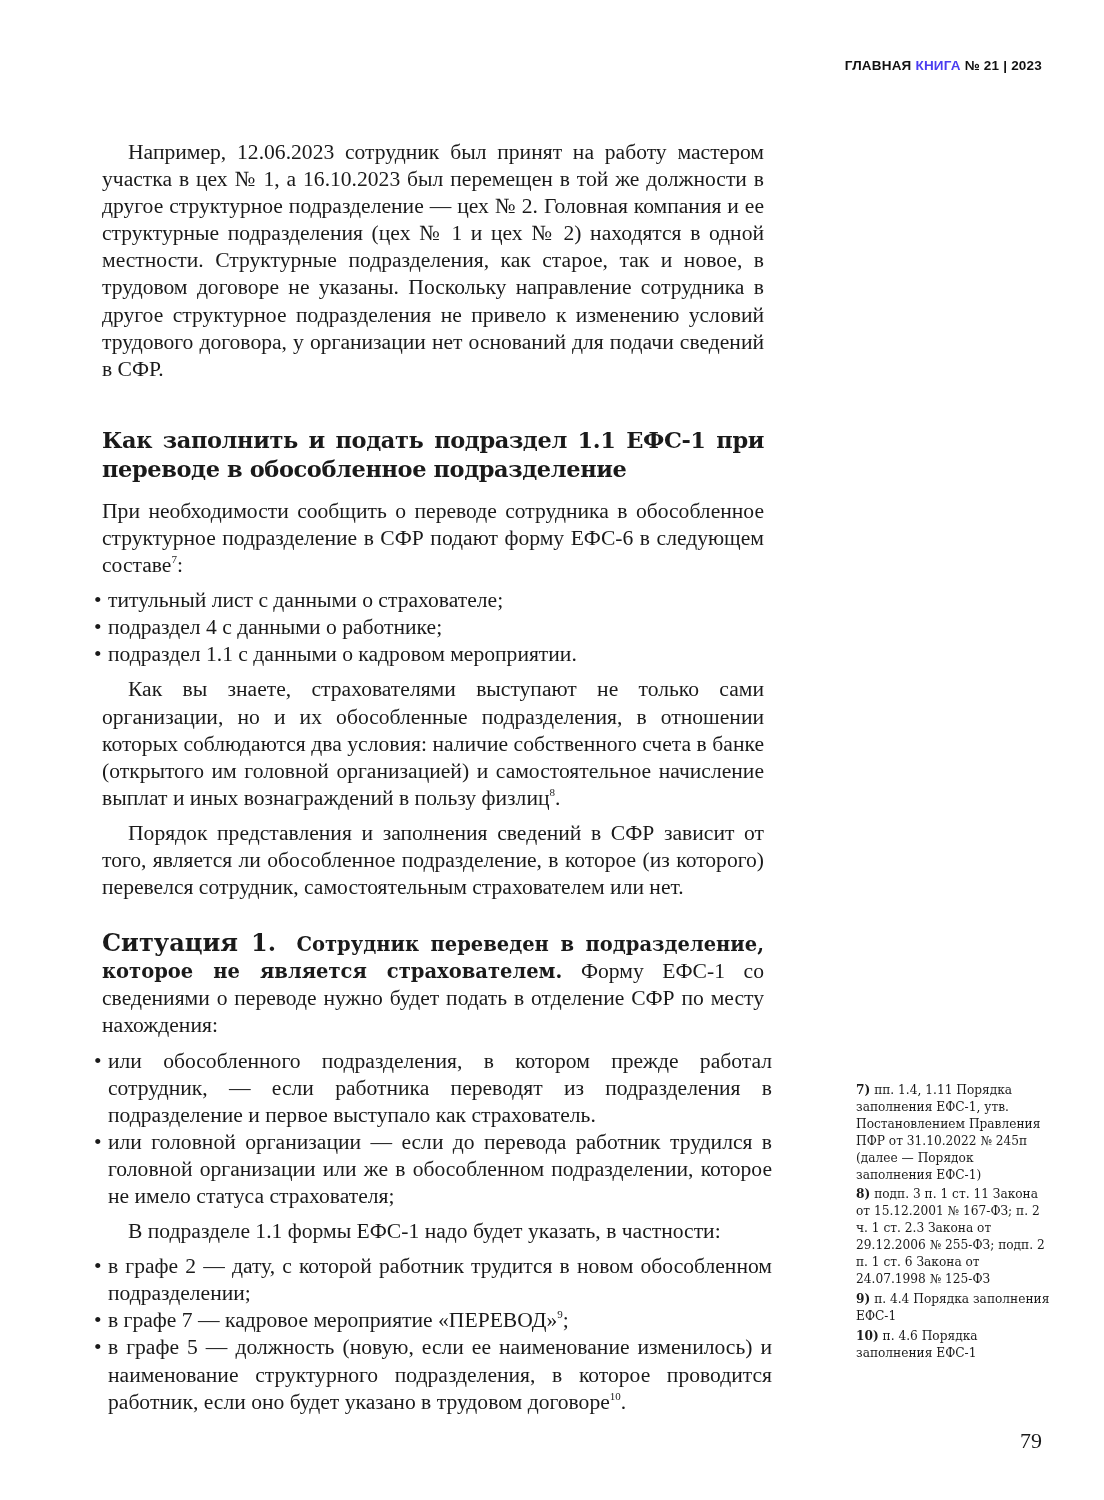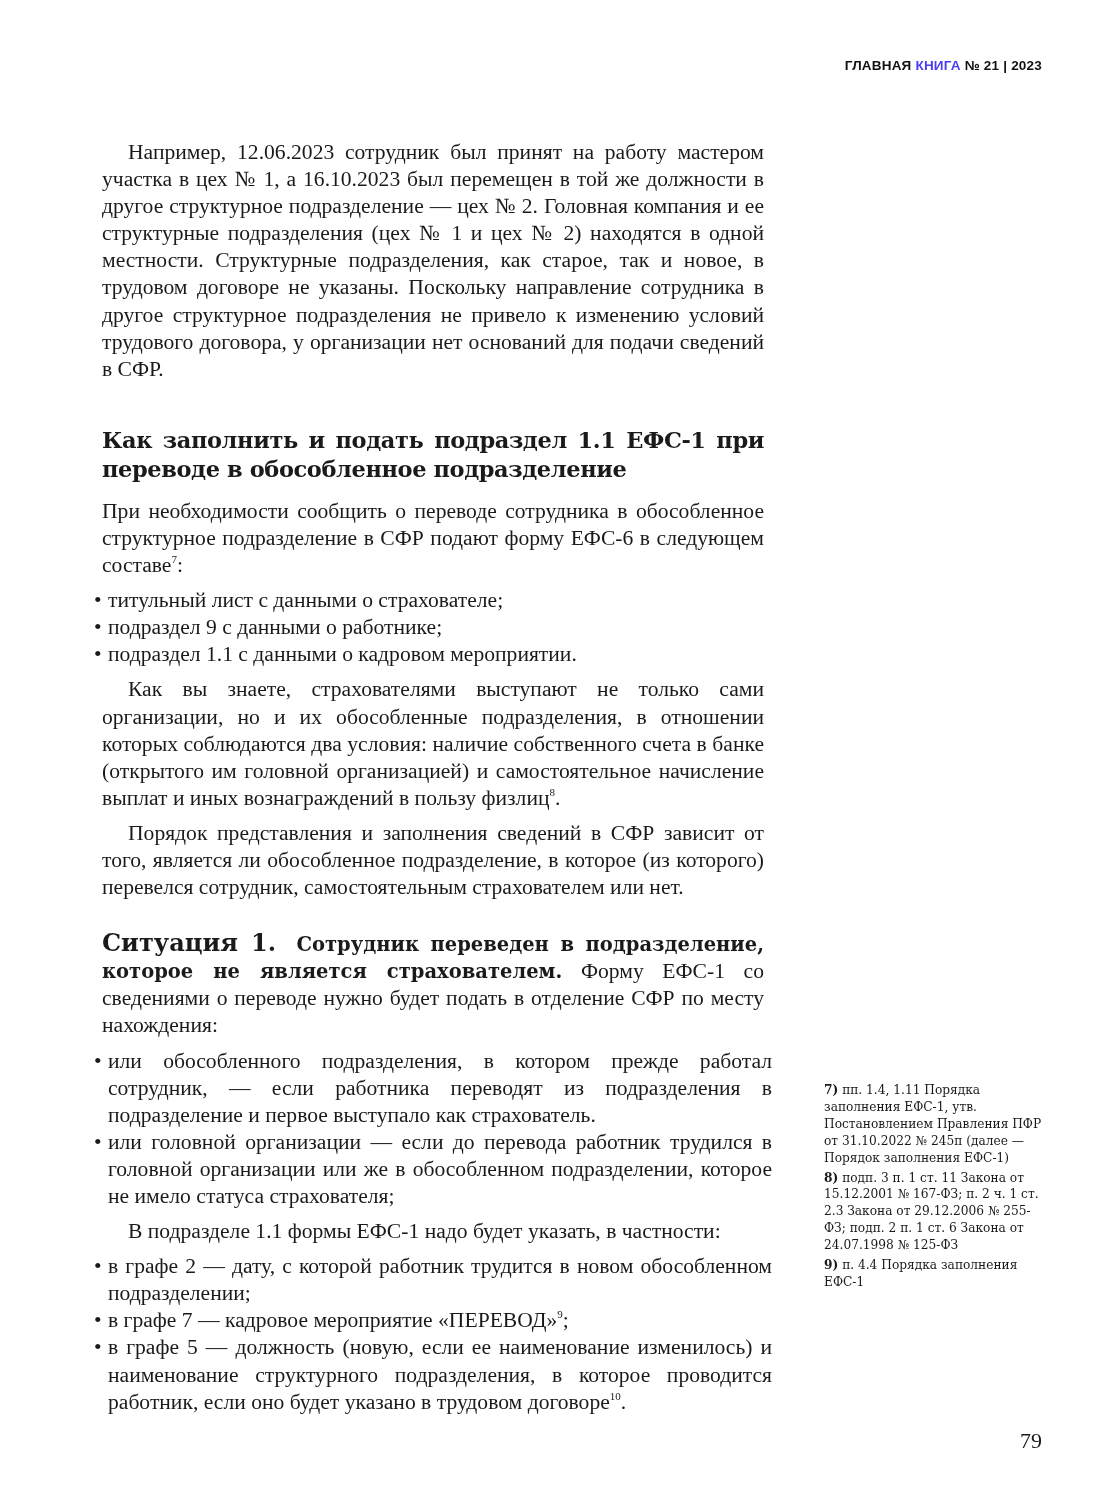--- a/index.html
+++ b/index.html
@@ -25,21 +25,21 @@
   .bullets li { position: relative; padding-left: 14px; text-align: justify; text-align-last: left; }
   .bullets li::before { content: "•"; position: absolute; left: 0; top: 0; }
   .situation { margin-top: 28px !important; }
   .situation .it { font-family: "DejaVu Serif", serif; font-weight: bold; font-size: 24px; }
   .situation .bd { font-family: "DejaVu Serif", serif; font-weight: bold; font-size: 19.5px; }
   sup { font-size: 11px; line-height: 0; vertical-align: 9px; }
   .footnotes {
     position: absolute; left: 824px; top: 1082px; width: 226px;
     font-family: "DejaVu Serif", serif; font-size: 12.2px; line-height: 16.9px; color: #1a1a1a;
   }
-  .footnotes .fn { margin-bottom: 3px; }
+  .footnotes .fn { margin-bottom: 3px; margin-left: 32px; }
   .footnotes .num { font-weight: bold; }
   .page-number {
     position: absolute; right: 62px; top: 1428px;
     font-family: "Liberation Serif", serif; font-size: 22px; color: #1a1a1a; margin-left: 15px;
   }
 </style>
 </head>
 <body>
 
 <div class="header">
@@ -50,21 +50,21 @@
 
 <div class="main">
   <p class="indent">Например, 12.06.2023 сотрудник был принят на работу мастером участка в цех № 1, а 16.10.2023 был перемещен в той же должности в другое структурное подразделение — цех № 2. Головная компания и ее структурные подразделения (цех № 1 и цех № 2) находятся в одной местности. Структурные подразделения, как старое, так и новое, в трудовом договоре не указаны. Поскольку направление сотрудника в другое структурное подразделения не привело к изменению условий трудового договора, у организации нет оснований для подачи сведений в СФР.</p>
 
   <p class="h2">Как заполнить и подать подраздел 1.1 ЕФС-1 при переводе в обособленное подразделение</p>
 
   <p><span>При необходимости сообщить о переводе сотрудника в обособленное структурное подразделение в СФР подают форму ЕФС-6 в следующем составе</span><sup>7</sup><span>:</span></p>
 
   <ul class="bullets">
     <li>титульный лист с данными о страхователе;</li>
-    <li>подраздел 9 с данными о работнике;</li>
+    <li>подраздел 4 с данными о работнике;</li>
     <li>подраздел 1.1 с данными о кадровом мероприятии.</li>
   </ul>
 
   <p class="indent"><span>Как вы знаете, страхователями выступают не только сами организации, но и их обособленные подразделения, в отношении которых соблюдаются два условия: наличие собственного счета в банке (открытого им головной организацией) и самостоятельное начисление выплат и иных вознаграждений в пользу физлиц</span><sup>8</sup><span>.</span></p>
 
   <p class="indent">Порядок представления и заполнения сведений в СФР зависит от того, является ли обособленное подразделение, в которое (из которого) перевелся сотрудник, самостоятельным страхователем или нет.</p>
 
   <p class="situation"><span class="it">Ситуация 1.</span>&nbsp; <span class="bd">Сотрудник переведен в подразделение, которое не является страхователем.</span> <span>Форму ЕФС-1 со сведениями о переводе нужно будет подать в отделение СФР по месту нахождения:</span></p>
 
   <ul class="bullets">
@@ -78,15 +78,16 @@
     <li><span>в графе 2 — дату, с которой работник трудится в новом обособленном подразделении;</span></li>
     <li><span>в графе 7 — кадровое мероприятие «ПЕРЕВОД»</span><sup>9</sup><span>;</span></li>
     <li><span>в графе 5 — должность (новую, если ее наименование изменилось) и наименование структурного подразделения, в которое проводится работник, если оно будет указано в трудовом договоре</span><sup>10</sup><span>.</span></li>
   </ul>
 </div>
 
 <div class="footnotes">
   <div class="fn"><span class="num">7)</span> <span>пп. 1.4, 1.11 Порядка заполнения ЕФС-1, утв. Постановлением Правления ПФР от 31.10.2022 № 245п (далее — Порядок заполнения ЕФС-1)</span></div>
   <div class="fn"><span class="num">8)</span> <span>подп. 3 п. 1 ст. 11 Закона от 15.12.2001 № 167-ФЗ; п. 2 ч. 1 ст. 2.3 Закона от 29.12.2006 № 255-ФЗ; подп. 2 п. 1 ст. 6 Закона от 24.07.1998 № 125-ФЗ</span></div>
   <div class="fn"><span class="num">9)</span> <span>п. 4.4 Порядка заполнения ЕФС-1</span></div>
+  <div class="fn"><span class="num">10)</span> <span>п. 4.6 Порядка заполнения ЕФС-1</span></div>
 </div>
 
 <div class="page-number">79</div>
 
 </body></html>

